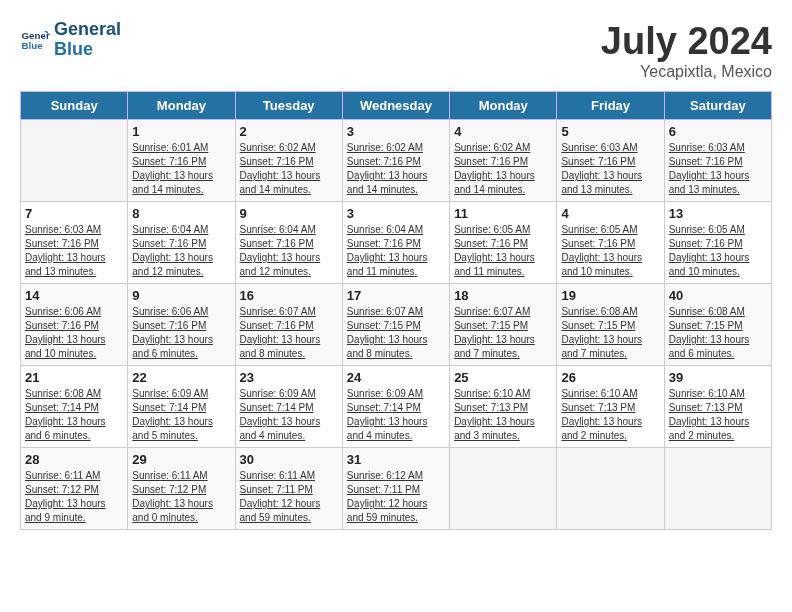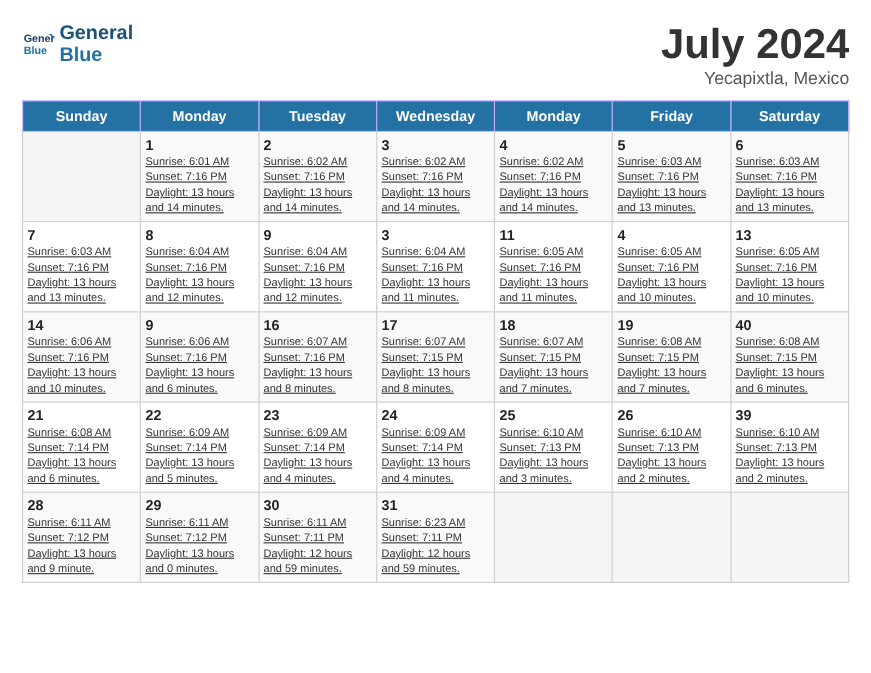--- a/index.html
+++ b/index.html
@@ -251,20 +251,20 @@
         <td>
           <div class="day-num">29</div>
           <div class="day-info"><span>Sunrise: 6:11 AM</span><br><span>Sunset: 7:12 PM</span><br><span>Daylight: 13 hours</span><br><span>and 0 minutes.</span></div>
         </td>
         <td>
           <div class="day-num">30</div>
           <div class="day-info"><span>Sunrise: 6:11 AM</span><br><span>Sunset: 7:11 PM</span><br><span>Daylight: 12 hours</span><br><span>and 59 minutes.</span></div>
         </td>
         <td>
           <div class="day-num">31</div>
-          <div class="day-info"><span>Sunrise: 6:23 AM</span><br><span>Sunset: 7:11 PM</span><br><span>Daylight: 12 hours</span><br><span>and 59 minutes.</span></div>
+          <div class="day-info"><span>Sunrise: 6:12 AM</span><br><span>Sunset: 7:11 PM</span><br><span>Daylight: 12 hours</span><br><span>and 59 minutes.</span></div>
         </td>
         <td class="empty-cell"></td>
         <td class="empty-cell"></td>
         <td class="empty-cell"></td>
       </tr>
     </tbody>
 </table>
 
 </body></html>

